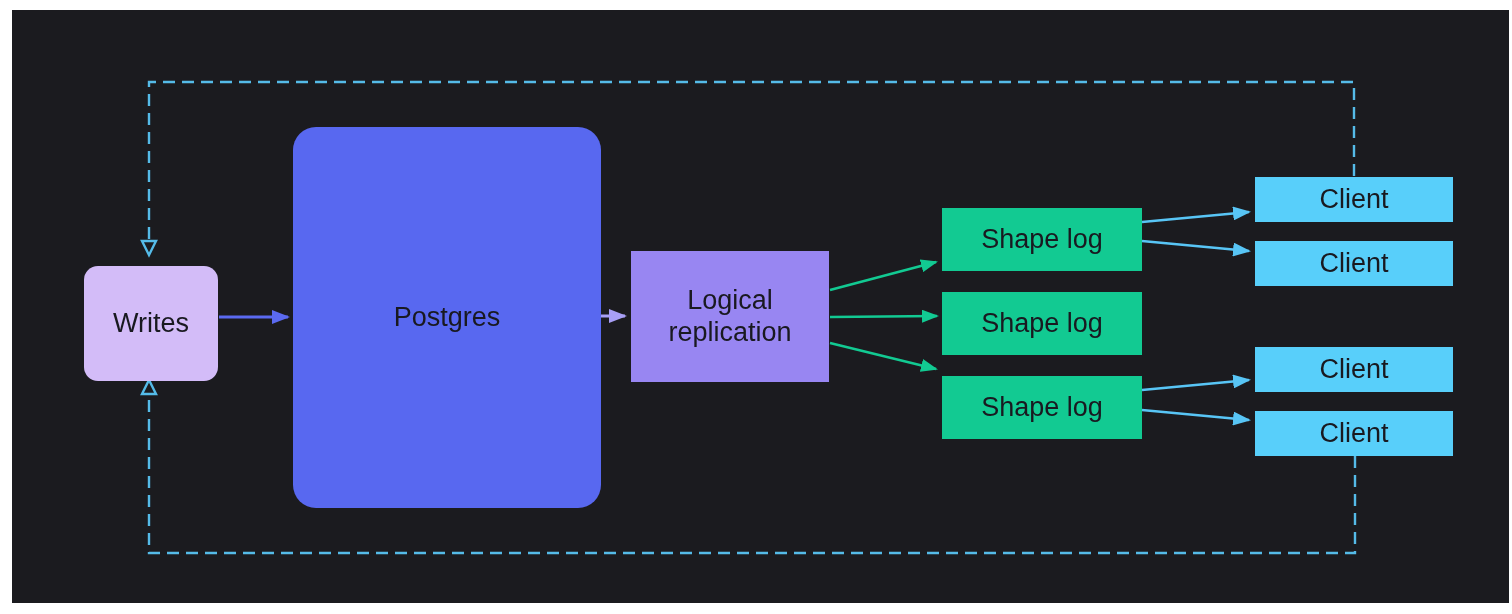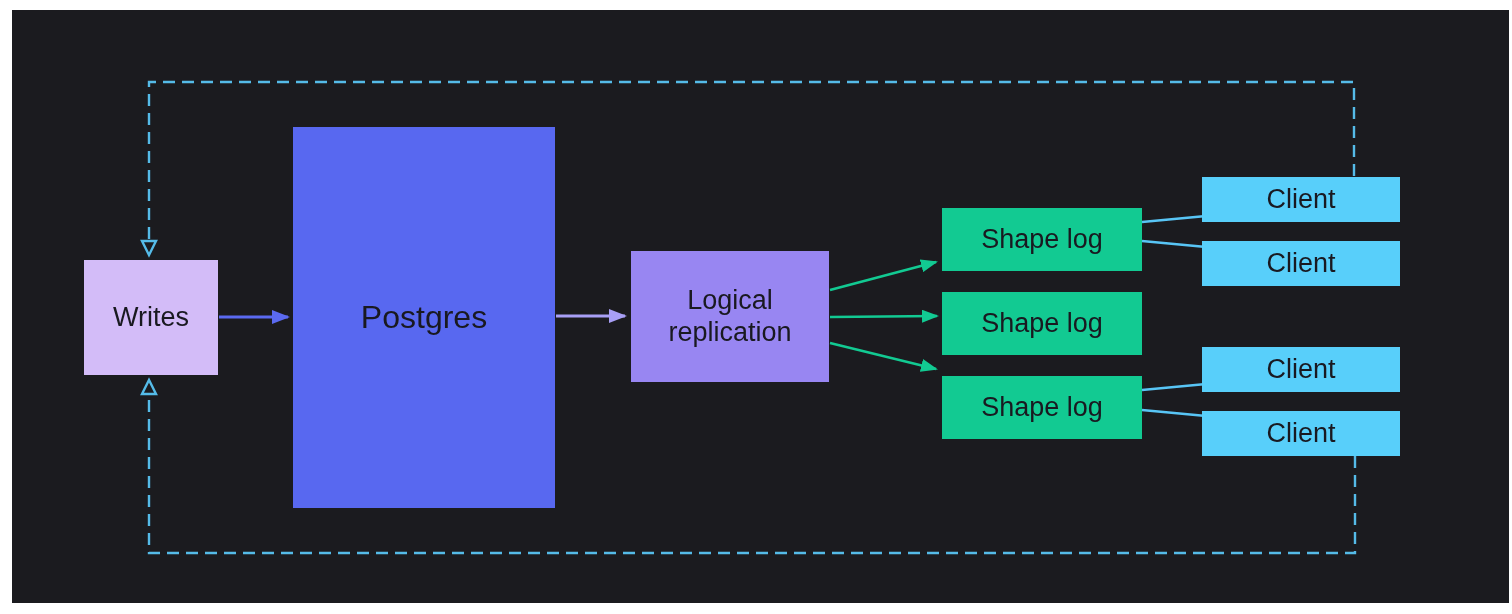--- a/index.html
+++ b/index.html
@@ -25,28 +25,28 @@
   .node {
     position: absolute;
     display: flex;
     align-items: center;
     justify-content: center;
     text-align: center;
     color: var(--label-ink, #191920);
     font-size: 27px;
     line-height: 1.18;
   }
-  .node-writes      { left:  72px; top: 250px; width: 134px; height: 115px; background: var(--writes-fill, #d3bcf8); }
-  .node-postgres    { left: 281px; top: 117px; width: 262px; height: 381px; background: var(--postgres-fill, #5868f0); font-size: 32px; }
+  .node-writes      { left:  72px; top: 256px; width: 134px; height: 115px; background: var(--writes-fill, #d3bcf8); border-radius: 14px; }
+  .node-postgres    { left: 281px; top: 117px; width: 308px; height: 381px; background: var(--postgres-fill, #5868f0); font-size: 27px; border-radius: 23px; }
   .node-replication { left: 619px; top: 241px; width: 198px; height: 131px; background: var(--replication-fill, #9886f2); padding: 0 18px; box-sizing: border-box; }
   .node-shapelog    { left: 930px; width: 200px; height: 63px; background: var(--shape-log-fill, #12ca92); }
   .sl-1 { top: 198px; }
   .sl-2 { top: 282px; }
   .sl-3 { top: 366px; }
-  .node-client      { left: 1190px; width: 198px; height: 45px; background: var(--client-fill, #58cffa); }
+  .node-client      { left: 1243px; width: 198px; height: 45px; background: var(--client-fill, #58cffa); }
   .cl-1 { top: 167px; }
   .cl-2 { top: 231px; }
   .cl-3 { top: 337px; }
   .cl-4 { top: 401px; }
 
   .edge-blue   { stroke: var(--arrow-blue,   #5b6af0); stroke-width: 3;   fill: none; }
   .edge-violet { stroke: var(--arrow-violet, #a89ff5); stroke-width: 3;   fill: none; }
   .edge-green  { stroke: var(--arrow-green,  #12ca92); stroke-width: 2.6; fill: none; }
   .edge-sky    { stroke: var(--arrow-sky,    #58c5f5); stroke-width: 2.6; fill: none; }
   .edge-dash   {

